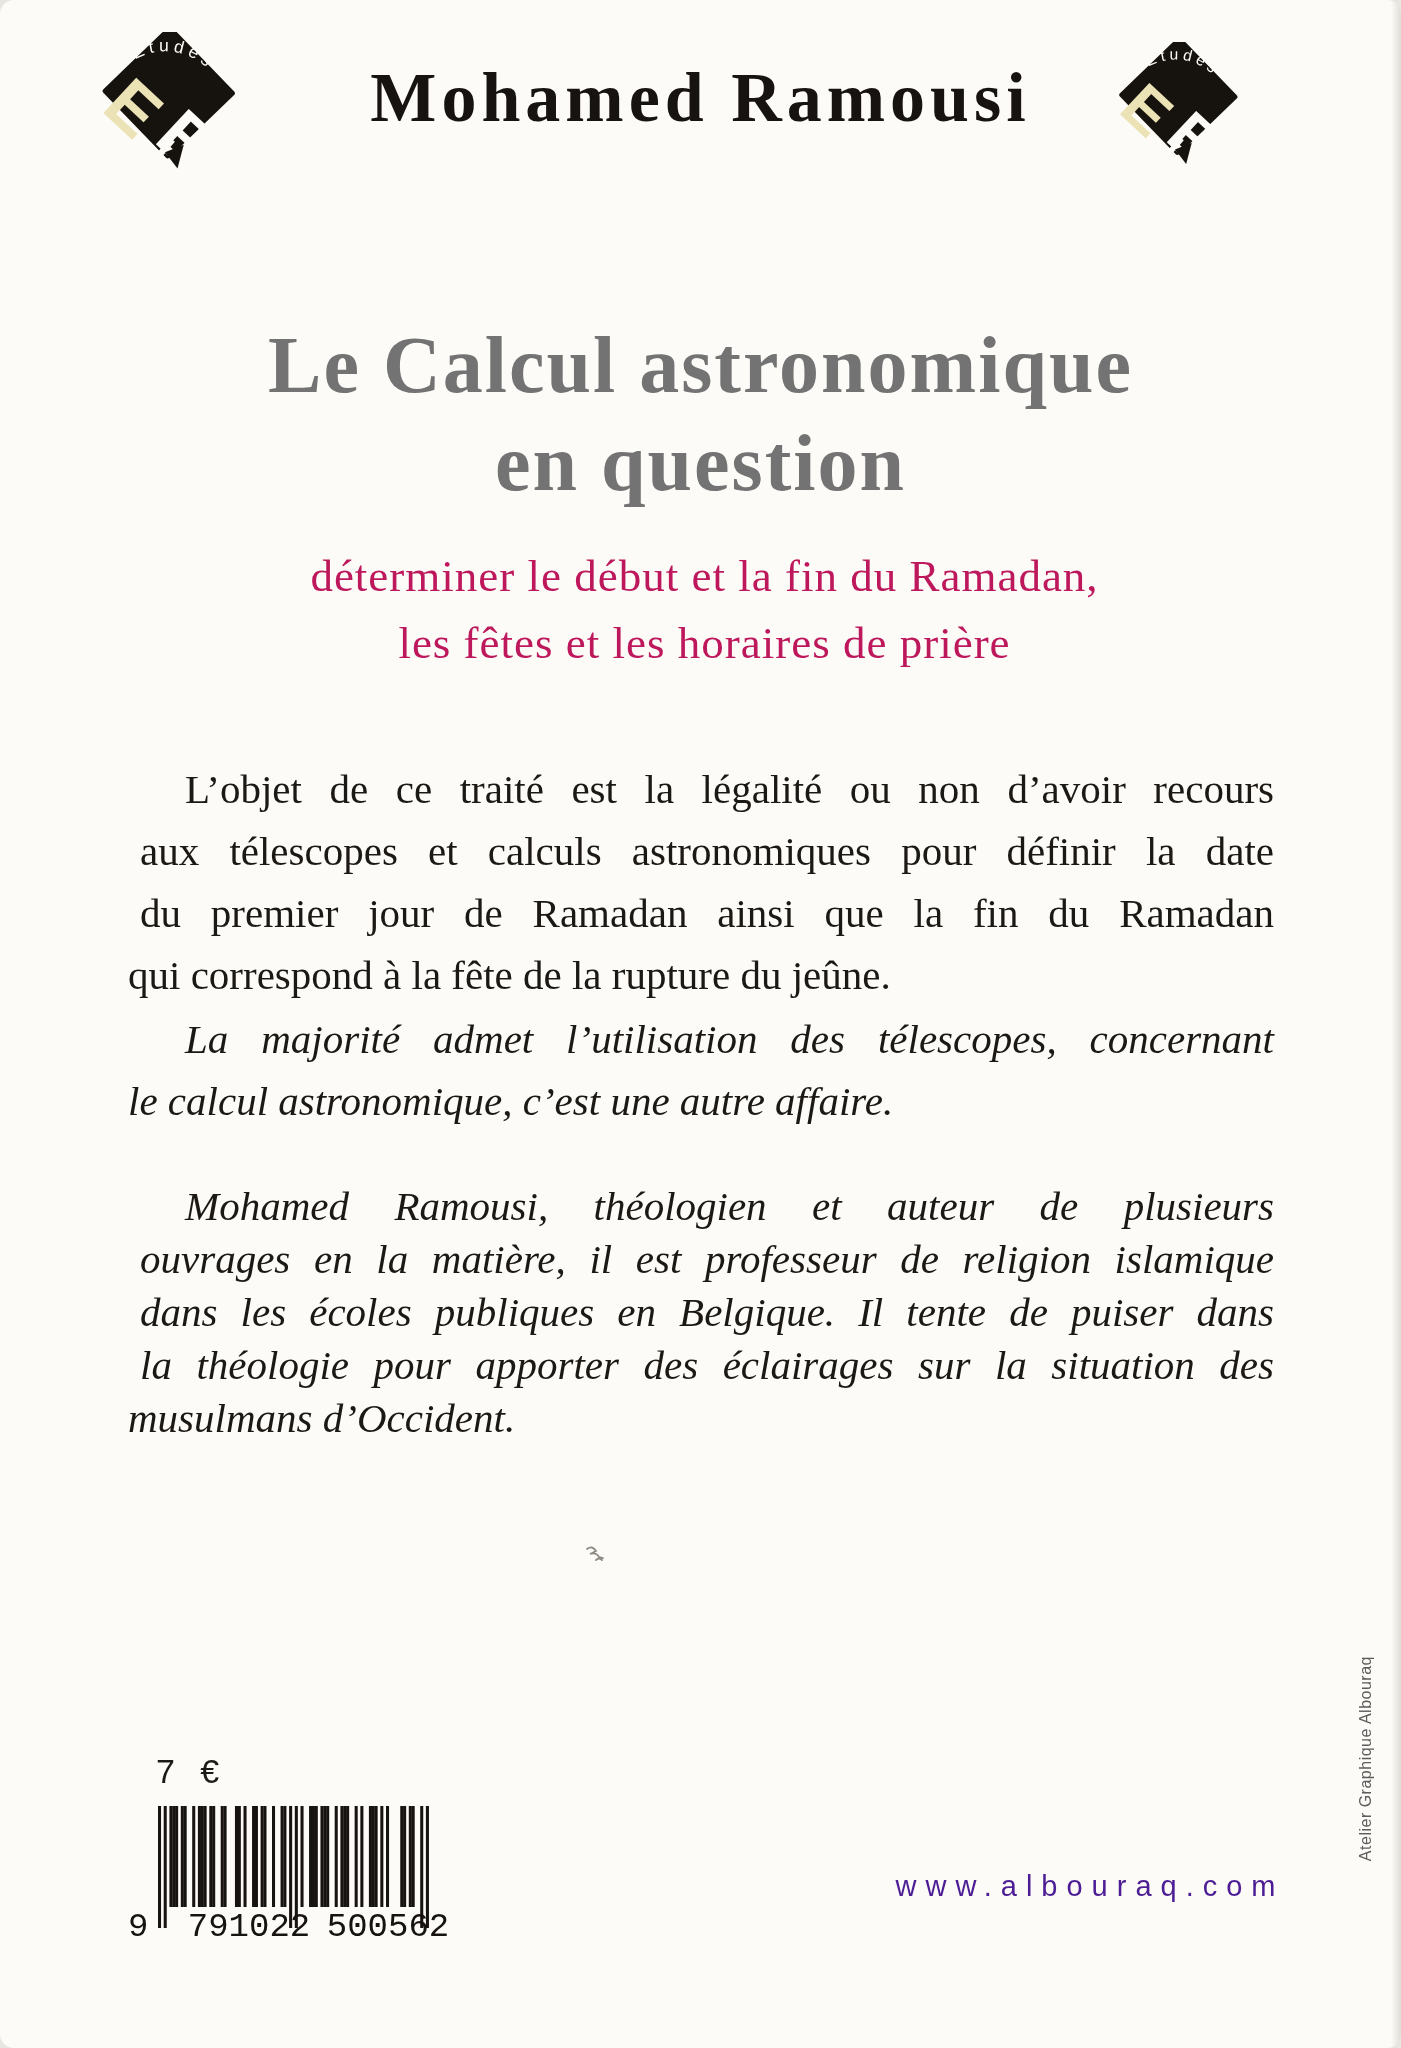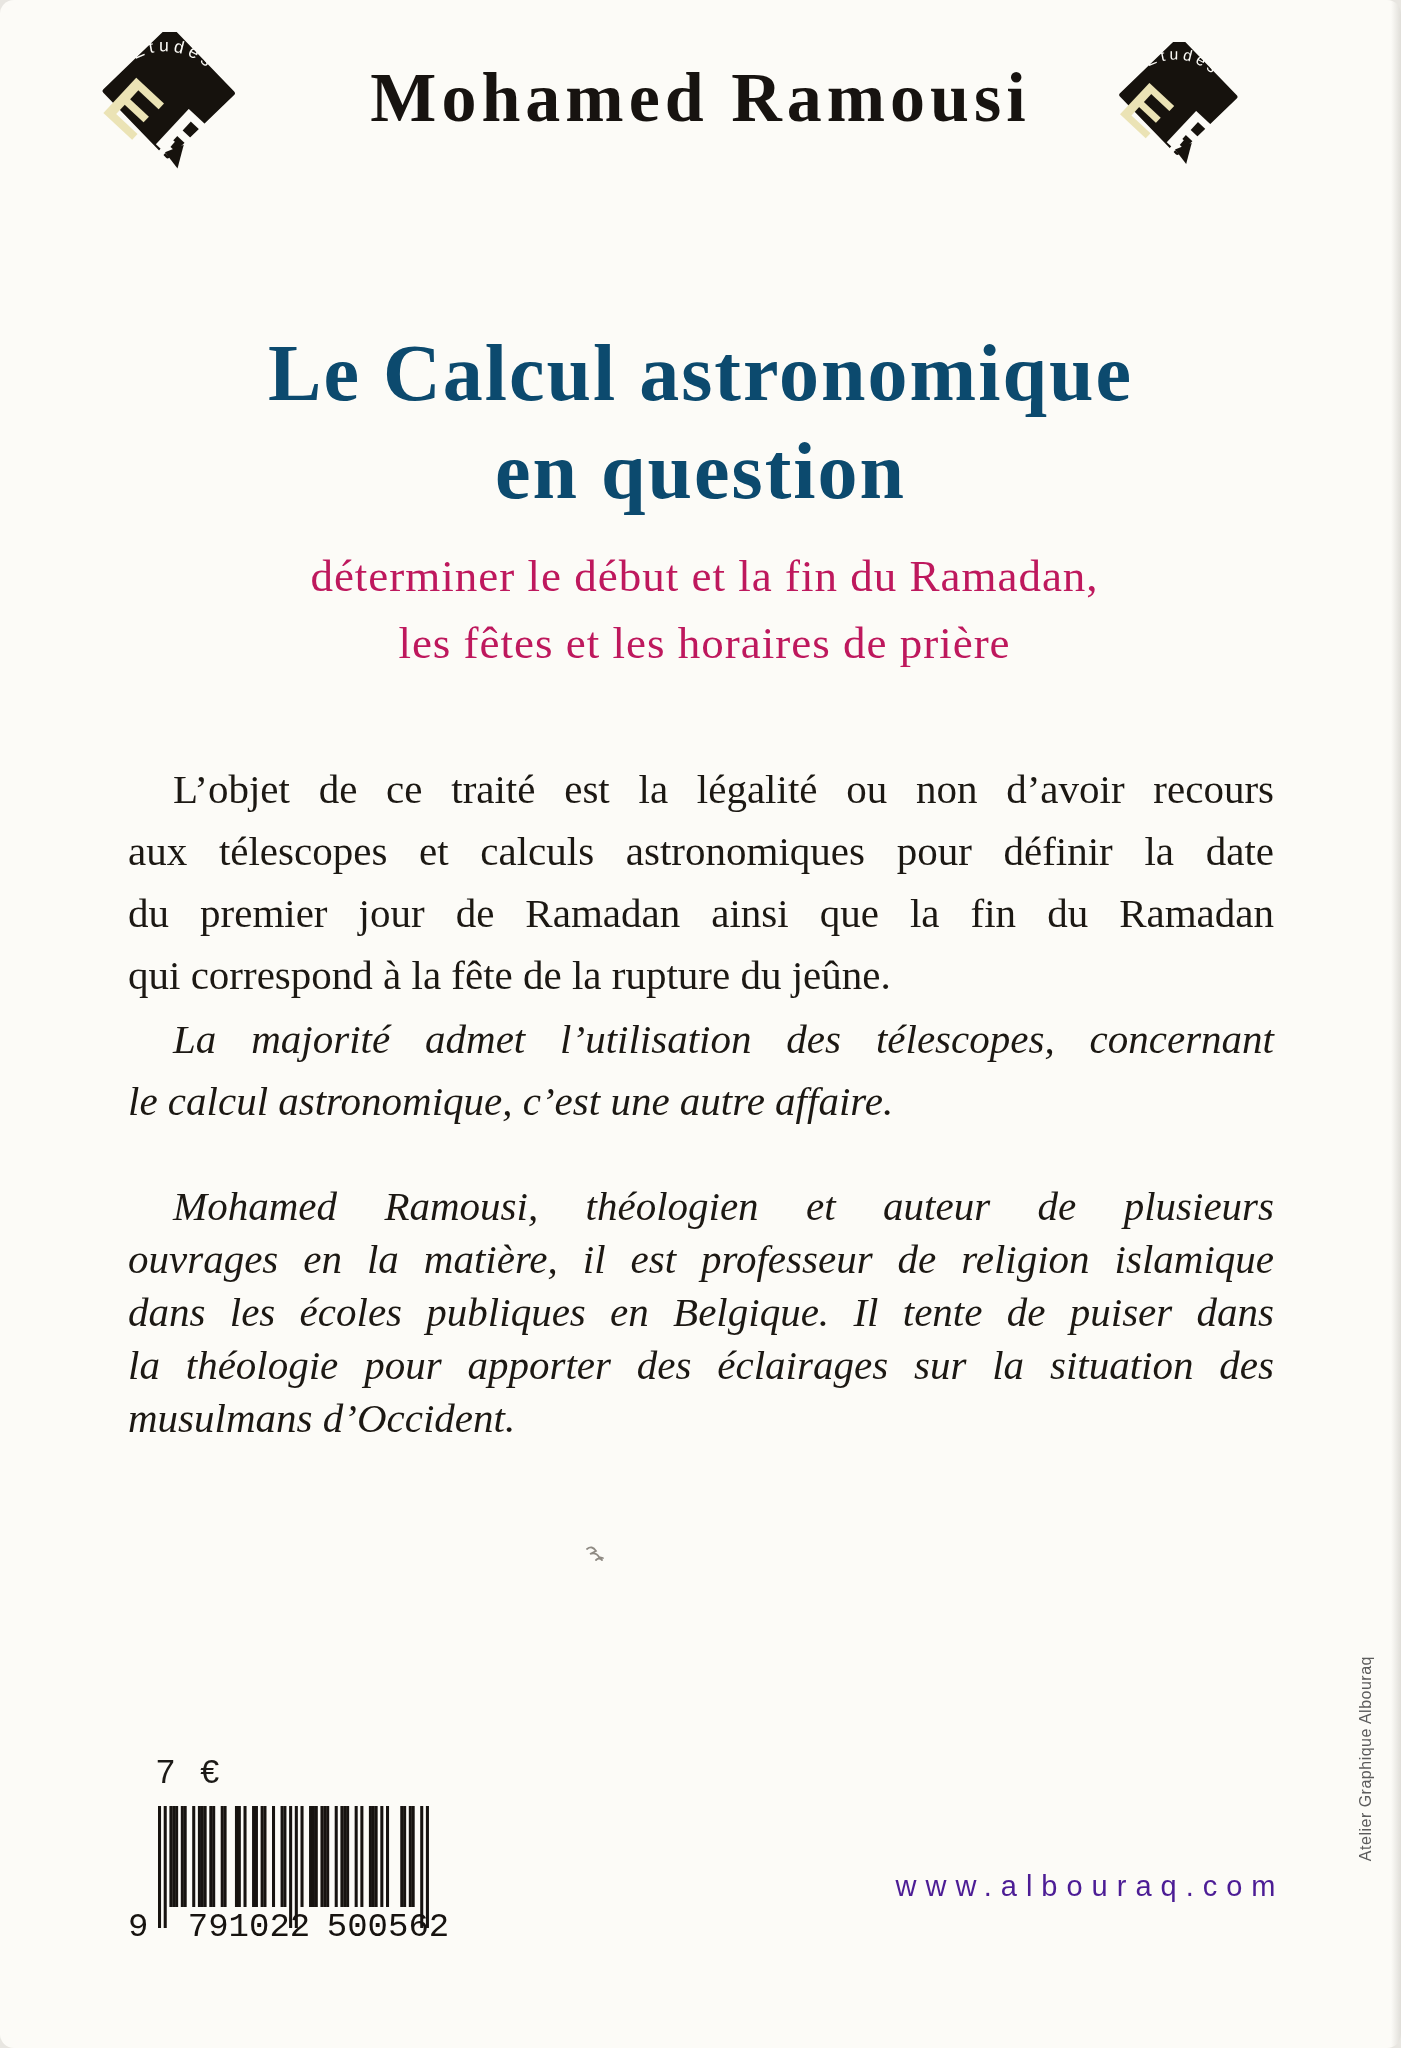--- a/index.html
+++ b/index.html
@@ -16,31 +16,31 @@
   .logo{position:absolute;}
   .logo-left{left:90px;top:32px;width:150px;height:144px;}
   .logo-right{left:1108px;top:42px;width:134px;height:129px;}
 
   .author{
     position:absolute;top:58px;left:0;right:0;text-align:center;
     font-size:70px;font-weight:bold;letter-spacing:5px;color:#171310;
   }
   .title{
     position:absolute;top:316px;left:0;right:0;text-align:center;
-    font-size:80px;line-height:98px;font-weight:bold;letter-spacing:2px;color:#0c4a6e;margin-top:8px;
+    font-size:80px;line-height:98px;font-weight:bold;letter-spacing:2px;color:#737373;
   }
   .subtitle{
     position:absolute;top:543px;left:8px;right:0;text-align:center;
     font-size:45px;line-height:67px;letter-spacing:1px;color:#be185d;
   }
   .textblock{position:absolute;left:128px;width:1146px;}
   .para1{top:758px;font-size:41px;line-height:62px;}
   .para2{top:1008px;font-size:41px;line-height:62px;font-style:italic;}
   .bio{top:1180px;font-size:41px;line-height:53px;font-style:italic;}
-  .jline{text-align:justify;text-align-last:justify;}
+  .jline{text-align:justify;text-align-last:justify;margin-left:12px;}
   .lline{text-align:left;}
   .indent{padding-left:45px;}
 
   .price{
     position:absolute;left:156px;top:1752px;
     font-family:"Liberation Sans","DejaVu Sans",sans-serif;
     font-size:34px;letter-spacing:8px;color:#1c1a17;
   }
   .barcode{position:absolute;left:128px;top:1806px;width:340px;height:150px;color:#171310;}
   .barcode svg{display:block;margin-left:30px;}

